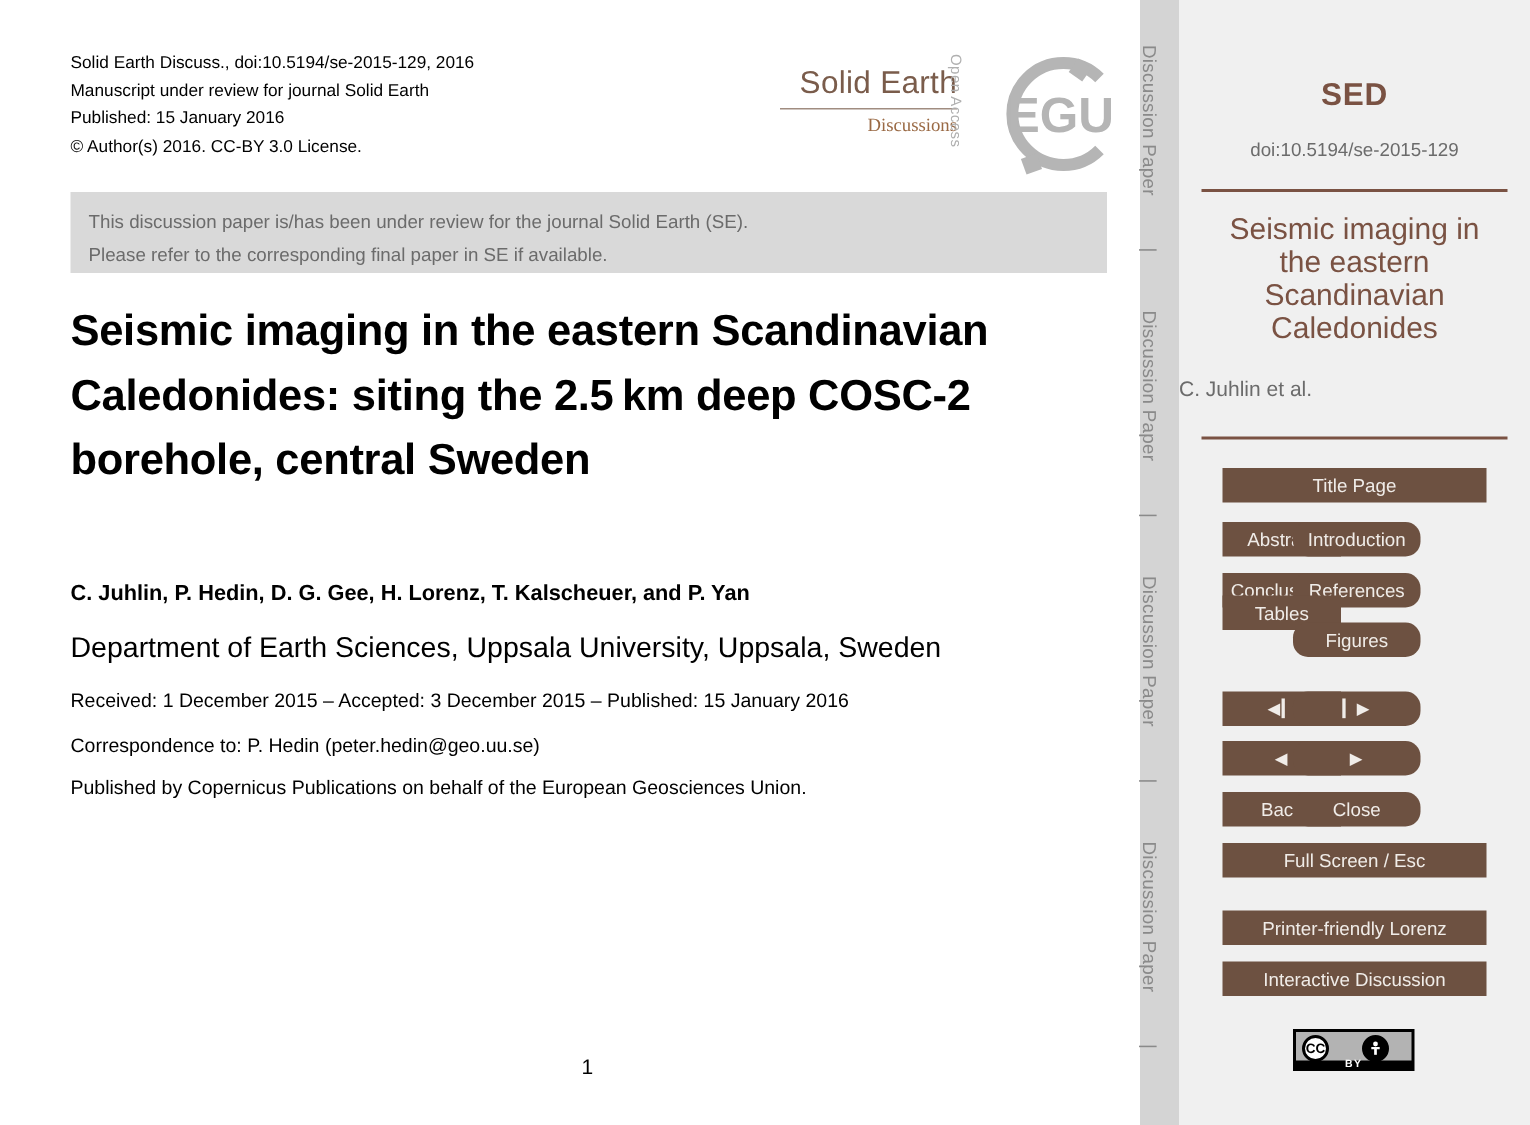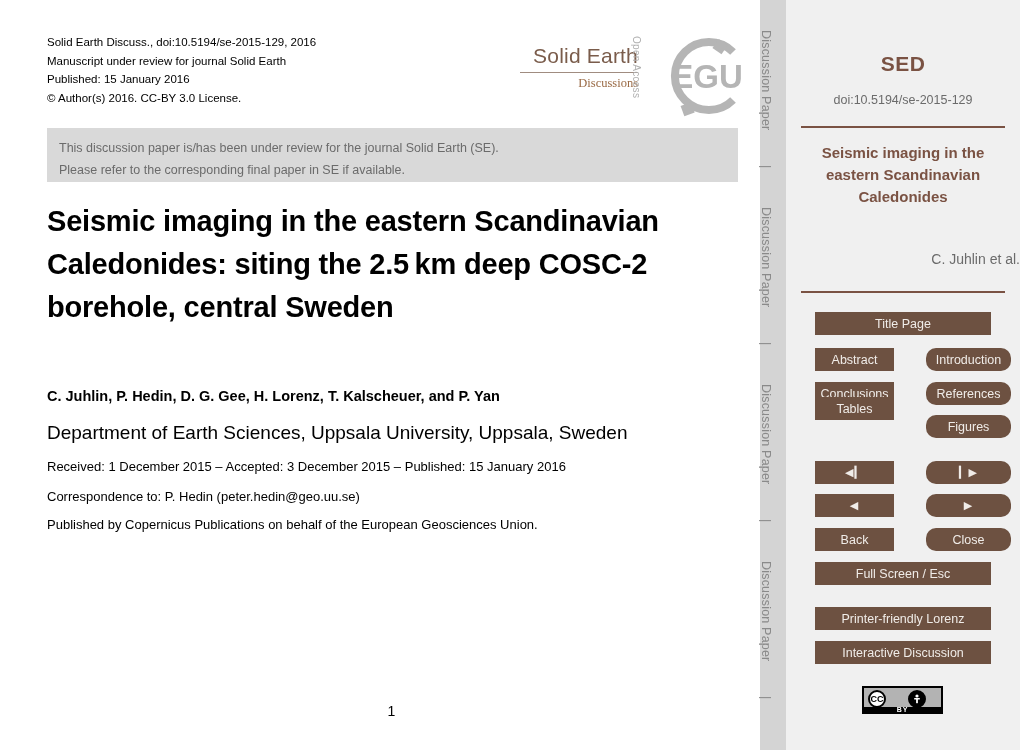--- a/index.html
+++ b/index.html
@@ -113,39 +113,39 @@
   }
   .sb-doi {
     position: absolute; left: 0; top: 93px; width: 234px; text-align: center;
     font-size: 12.5px; color: #6b6b6b;
   }
   .sb-rule-1 {
     position: absolute; left: 15px; top: 126px; width: 204px; height: 1.5px; background: #7a5243;
   }
   .sb-title {
     position: absolute; left: 17px; top: 142px; width: 200px; text-align: center;
-    font-size: 15px; font-weight: bold; line-height: 22px; color: #7a5243;
+    font-size: 20px; font-weight: normal; line-height: 22px; color: #7a5243;
   }
   .sb-authors {
-    position: absolute; left: 0; top: 251px; width: 234px; text-align: right;
+    position: absolute; left: 0; top: 251px; width: 234px; text-align: left;
     font-size: 14px; color: #6b6b6b;
   }
   .sb-rule-2 {
     position: absolute; left: 15px; top: 291px; width: 204px; height: 1.5px; background: #7a5243;
   }
 
   .btn {
     position: absolute; background: #6d5141;
     color: #f0ece8; font-size: 12.5px;
     display: flex; align-items: center; justify-content: center;
     height: 23px; cursor: pointer; user-select: none;
   }
   .btn.wide { left: 815px; width: 176px; }
   .btn.left-col { left: 815px; width: 79px; }
-  .btn.right-col { left: 926px; width: 85px; border-radius: 10px; }
+  .btn.right-col { left: 862px; width: 85px; border-radius: 10px; }
   .btn .glyph { font-size: 11px; letter-spacing: 1px; }
 
   
   .cc-badge {
     position: absolute; left: 862px; top: 686px; width: 81px; height: 28px;
     background: #000;
   }
   .cc-top {
     position: absolute; left: 2px; top: 2px; width: 77px; height: 19px; background: #b3b3b3;
   }

